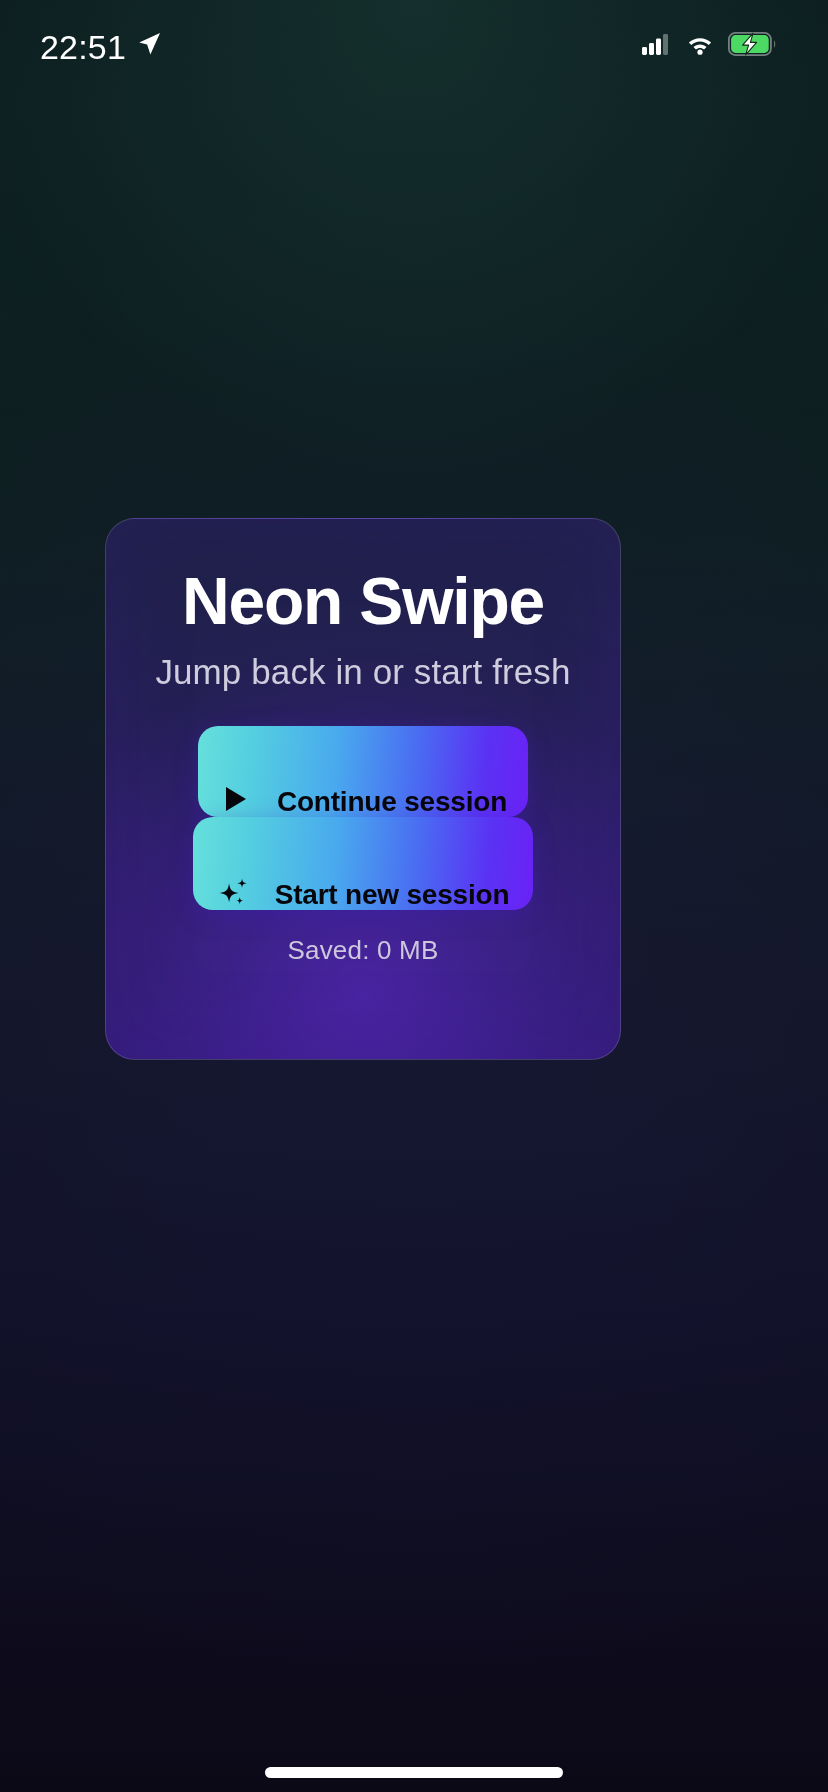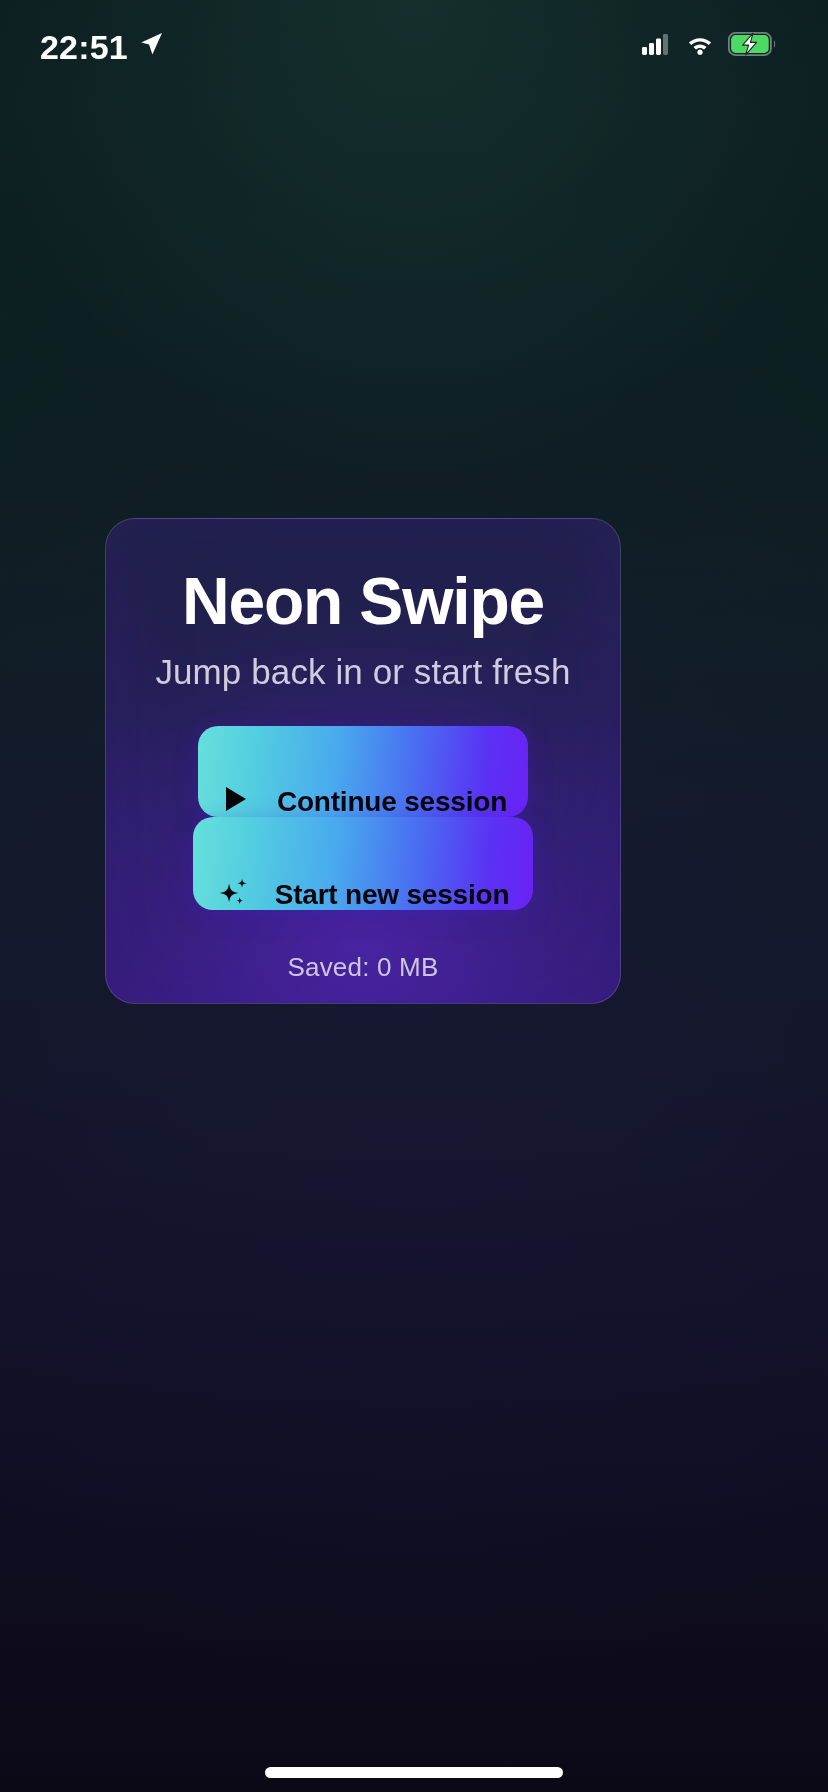--- a/index.html
+++ b/index.html
@@ -58,39 +58,39 @@
     z-index: 5;
   }
   .sb-left {
     display: flex;
     align-items: center;
     gap: 10px;
   }
   .sb-time {
     color: #ffffff;
     font-size: 34px;
-    font-weight: 700;
+    font-weight: 400;
     letter-spacing: 0.2px;
     line-height: 1;
     margin-top: 2px;
   }
   .loc-arrow { display: block; }
   .sb-right {
     display: flex;
     align-items: center;
     gap: 13px;
   }
 
   
   .card {
     position: absolute;
     left: 105px;
     top: 518px;
     width: 516px;
-    height: 486px;
+    height: 542px;
     box-sizing: border-box;
     border-radius: 30px;
     border: 1px solid rgba(190,185,225,0.22);
     background:
       radial-gradient(110% 95% at 50% 88%, rgba(92,40,200,0.62) 0%, rgba(70,32,160,0.40) 38%, rgba(40,26,92,0.22) 66%, rgba(24,22,58,0.10) 100%),
       linear-gradient(175deg, rgba(42,38,96,0.55) 0%, rgba(56,38,130,0.55) 55%, rgba(64,34,150,0.55) 100%);
     box-shadow: 0 0 80px 10px rgba(70,30,170,0.18) inset;
     display: flex;
     flex-direction: column;
     align-items: center;
@@ -150,21 +150,21 @@
     display: flex;
     align-items: center;
     justify-content: center;
     width: 34px;
     height: 34px;
     flex: 0 0 auto;
   }
 
   .saved-text {
     margin: 0;
-    padding-top: 42px;
+    padding-top: 25px;
     color: #cdc7dd;
     font-size: 26px;
     font-weight: 400;
     letter-spacing: 0.2px;
     text-align: center;
   }
 
   
   .home-indicator {
     position: absolute;

